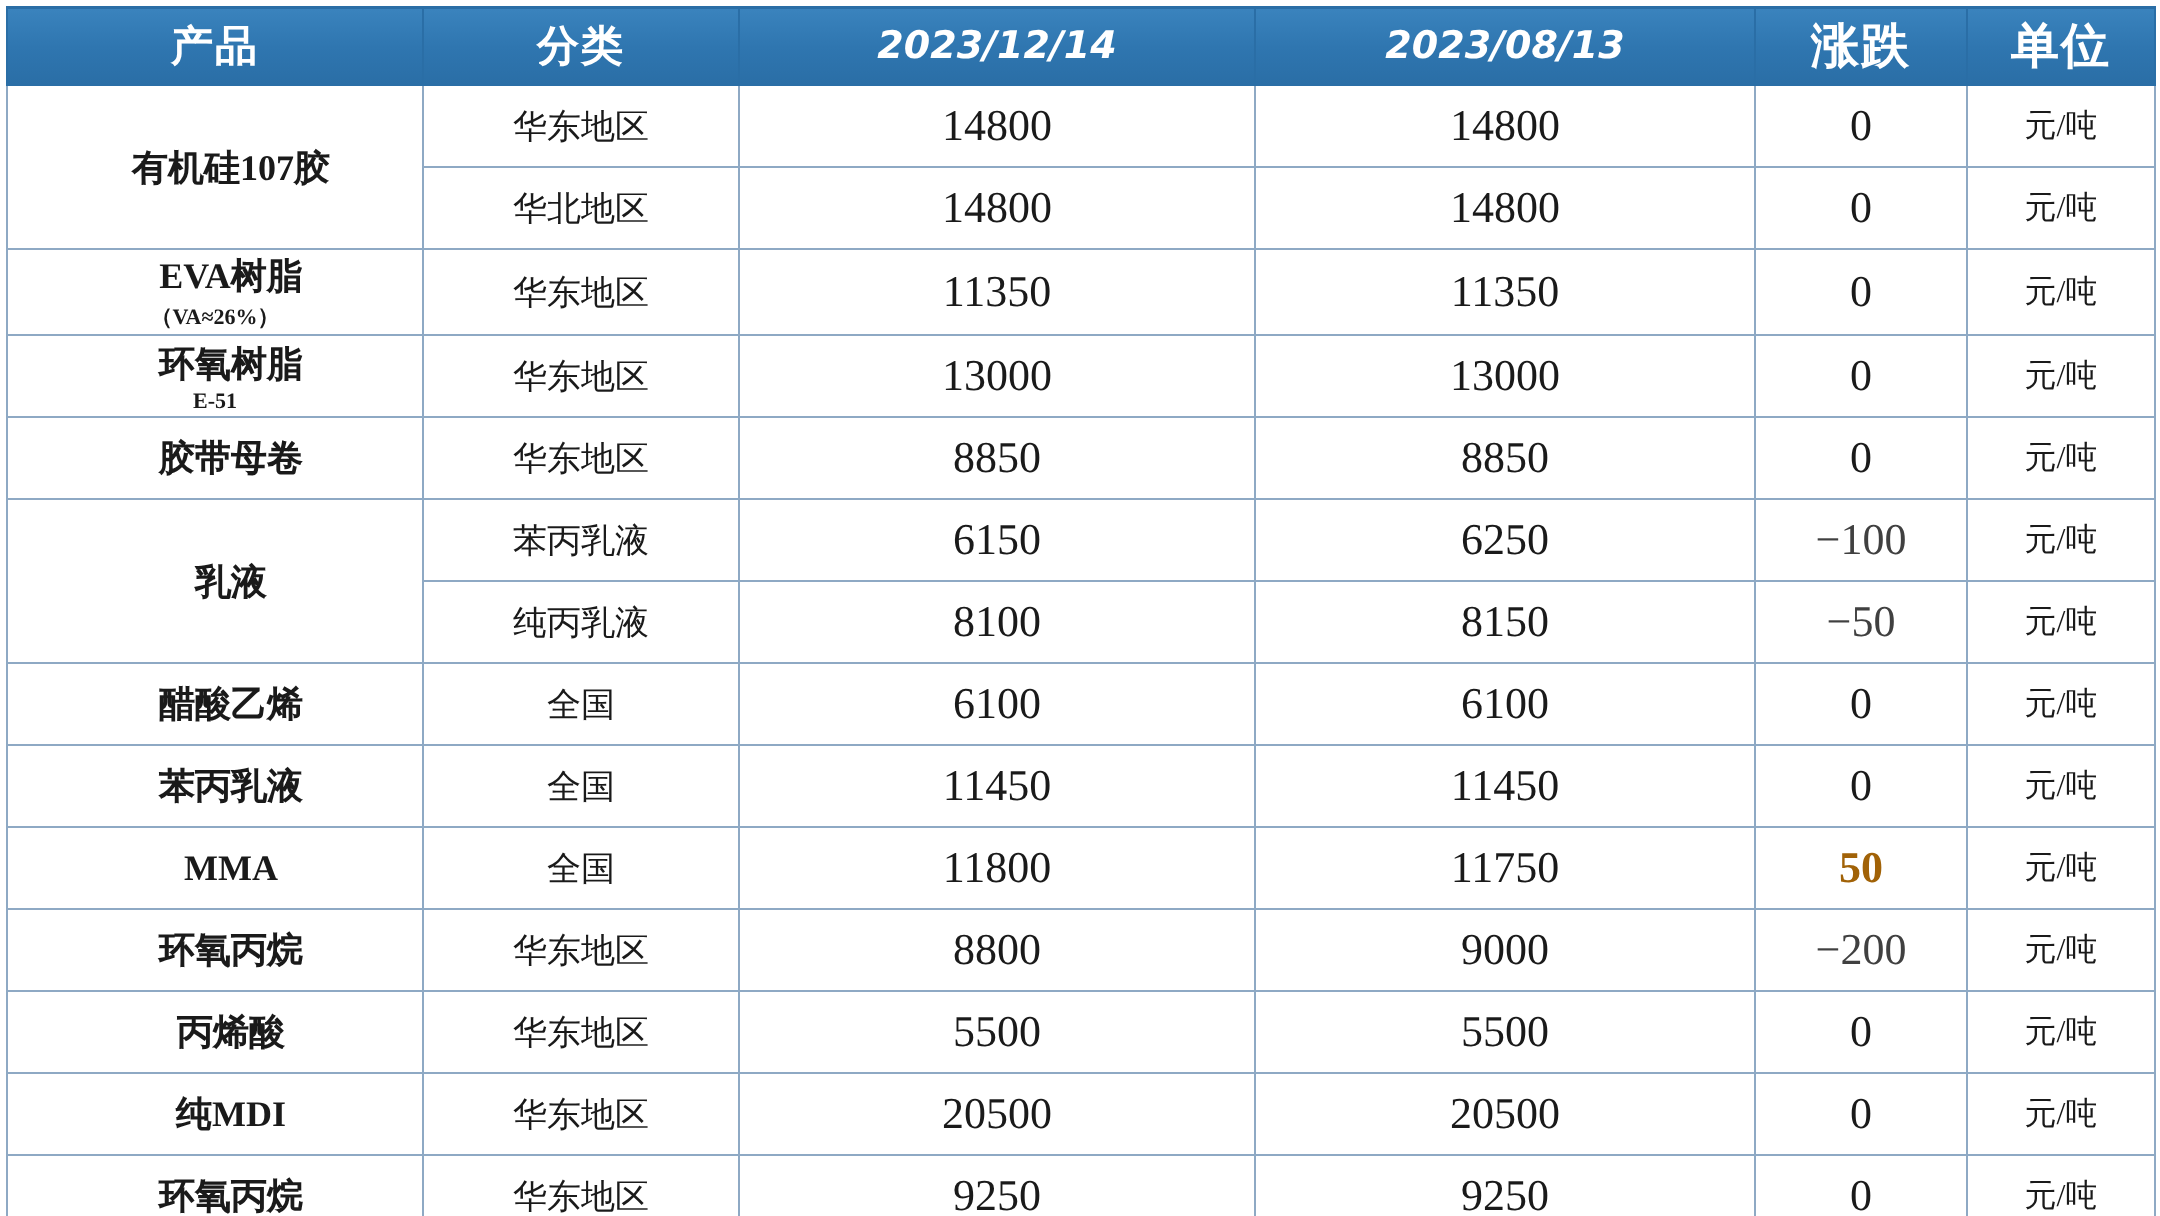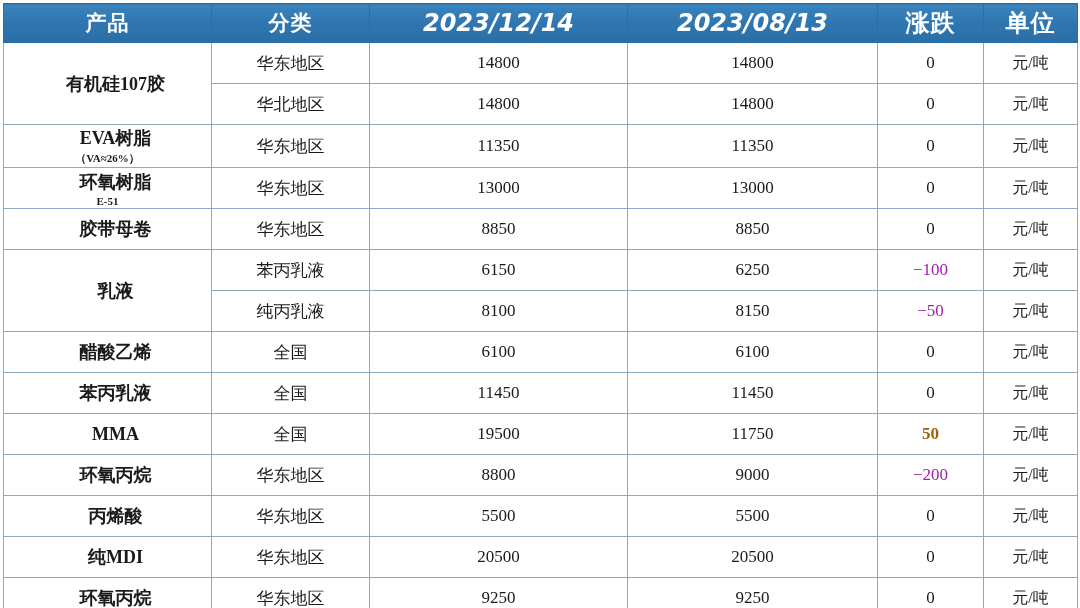--- a/index.html
+++ b/index.html
@@ -34,21 +34,21 @@
     font-size: 21px;
     font-weight: bold;
     font-family: Liberation Serif, serif;
     letter-spacing: 1px;
     text-align: center;
     vertical-align: middle;
   }
   thead th.date-head {
     font-family: "DejaVu Sans", sans-serif;
     font-style: italic;
-    font-size: 24px;
+    font-size: 19px;
     letter-spacing: 0px;
   }
   thead th.small-head {
     font-size: 24px;
   }
   tbody td {
     border: 1px solid #8ea9c4;
     height: 38px;
     text-align: center;
     vertical-align: middle;
@@ -66,24 +66,24 @@
     font-size: 11px;
     font-weight: bold;
     margin-top: 1px;
   }
   tbody td.product .line2 {
     display: block;
     padding-left: 16px;
   }
   tbody td.num {
     font-family: "Liberation Serif", serif;
-    font-size: 17px;
+    font-size: 22px;
   }
   tbody td.change-up { color: #a16207; font-weight: bold; }
-  tbody td.change-down { color: #a21caf; }
+  tbody td.change-down { color: #404040; }
   tbody td.change-flat { color: #1a1a1a; }
   tbody td.unit { font-size: 16px; text-align: center; }
 </style>
 </head>
 <body>
 
 <table class="price-table">
   <colgroup>
     <col class="c-product">
     <col class="c-category">
@@ -187,21 +187,21 @@
         <td class="num">11450</td>
         <td class="num">11450</td>
         <td class="num change-flat">0</td>
         <td class="unit">元/吨</td>
       </tr>
       <tr>
         <td class="product">
           <span class="line2">MMA</span>
         </td>
         <td>全国</td>
-        <td class="num">19500</td>
+        <td class="num">11800</td>
         <td class="num">11750</td>
         <td class="num change-up">50</td>
         <td class="unit">元/吨</td>
       </tr>
       <tr>
         <td class="product">
           <span class="line2">环氧丙烷</span>
         </td>
         <td>华东地区</td>
         <td class="num">8800</td>

